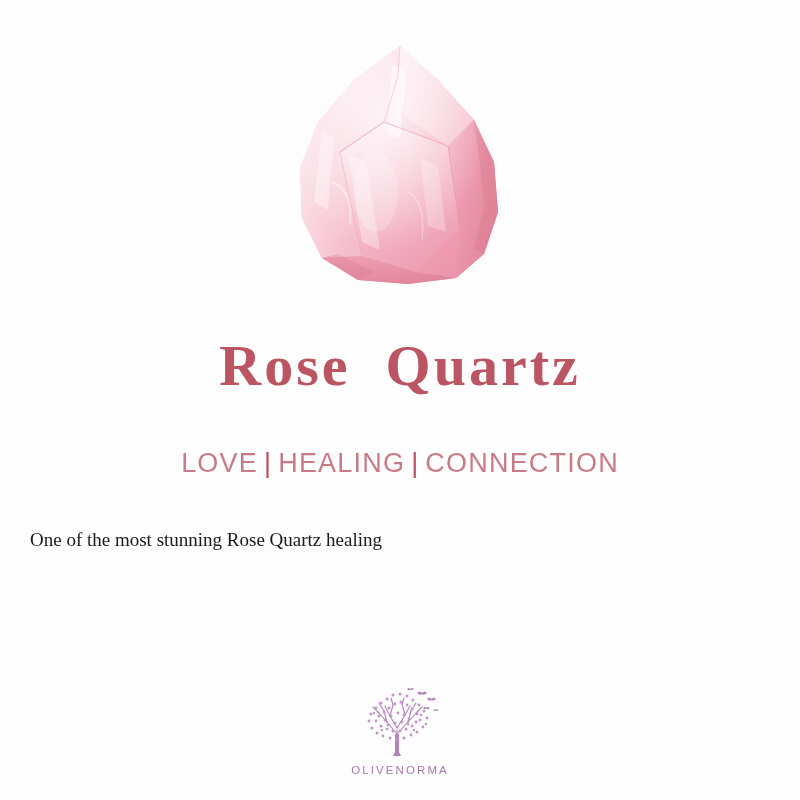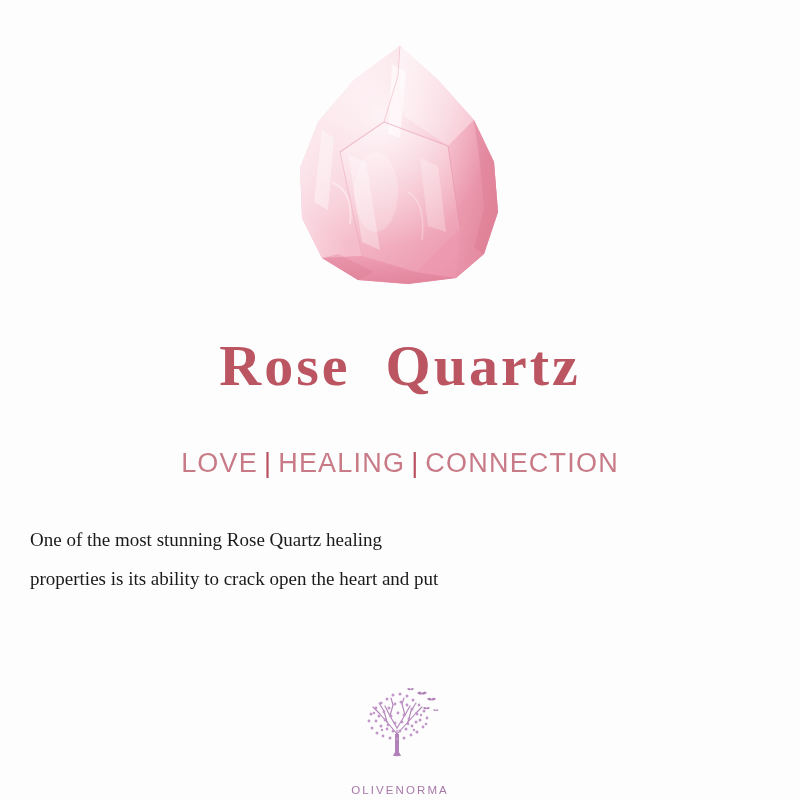--- a/index.html
+++ b/index.html
@@ -96,21 +96,20 @@
 
   
   .logo-wrap {
     position: absolute;
     top: 684px;
     left: 0;
     width: 800px;
     display: flex;
     flex-direction: column;
     align-items: center;
-    gap: 20px;
   }
   .logo-mark {
     width: 86px;
     height: 74px;
     display: block;
   }
   .logo-text {
     margin-top: 6px;
     font-family: "Liberation Sans", sans-serif;
     font-size: 11.5px;
@@ -198,21 +197,20 @@
   </div>
 
   <div class="title">Rose  Quartz</div>
 
   <div class="subtitle">
     <span>LOVE</span><span class="sep">|</span><span>HEALING</span><span class="sep">|</span><span>CONNECTION</span>
   </div>
 
   <div class="body-copy">
     <span class="body-line">One of the most stunning Rose Quartz healing</span>
-    <span class="body-line">properties is its ability to crack open the heart and put</span>
   </div>
 
   <div class="logo-wrap">
     <svg class="logo-mark" viewBox="0 0 86 74">
       <g stroke="#b183b8" stroke-width="1.1" fill="none" stroke-linecap="round">
         <path d="M40 72 L40 46"></path>
         <path d="M40 50 L30 38"></path>
         <path d="M40 50 L51 38"></path>
         <path d="M40 44 L33 32"></path>
         <path d="M40 44 L48 31"></path>

